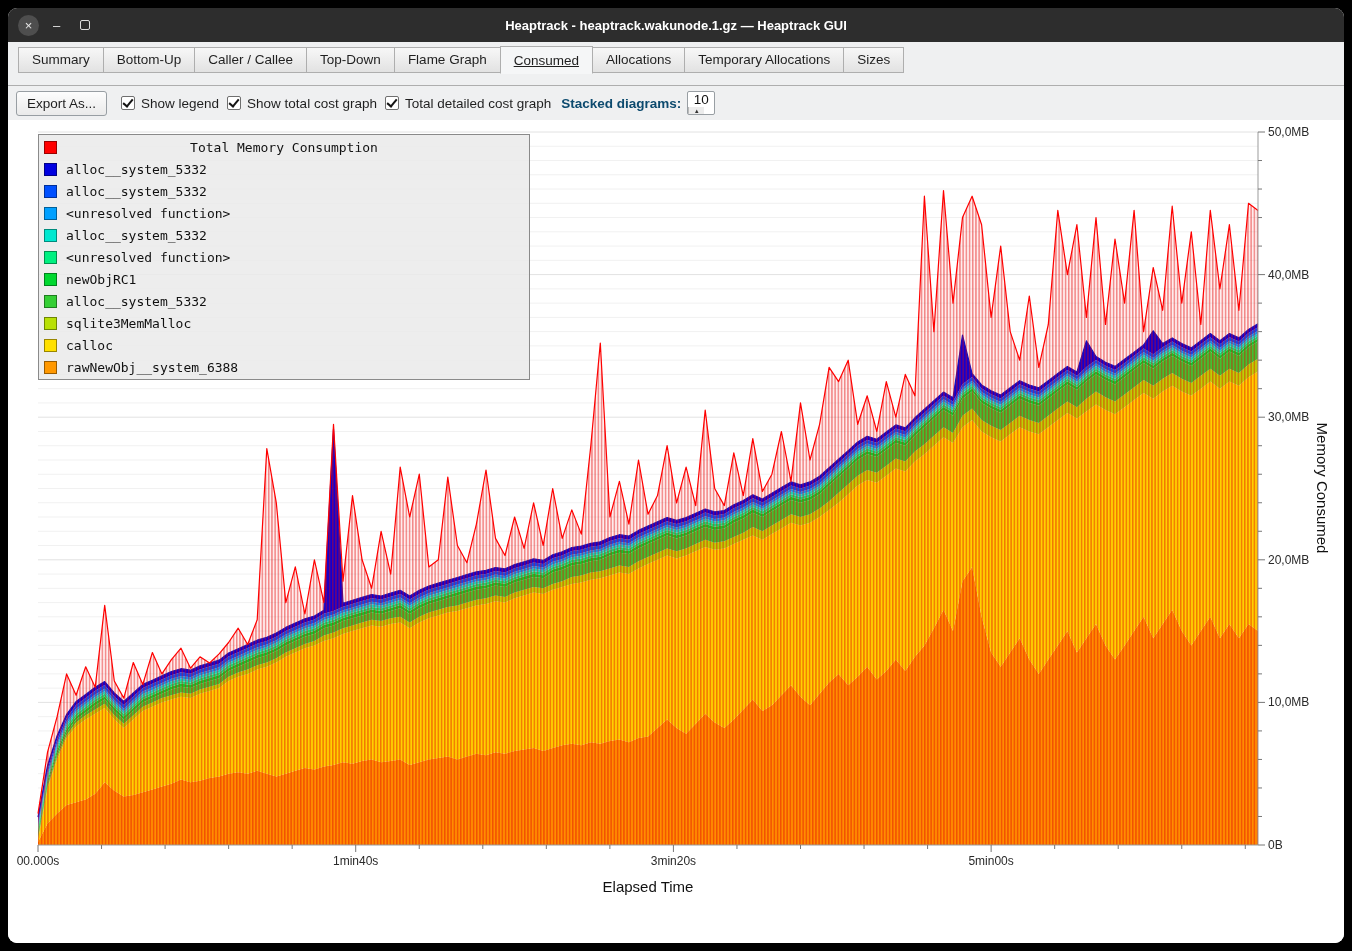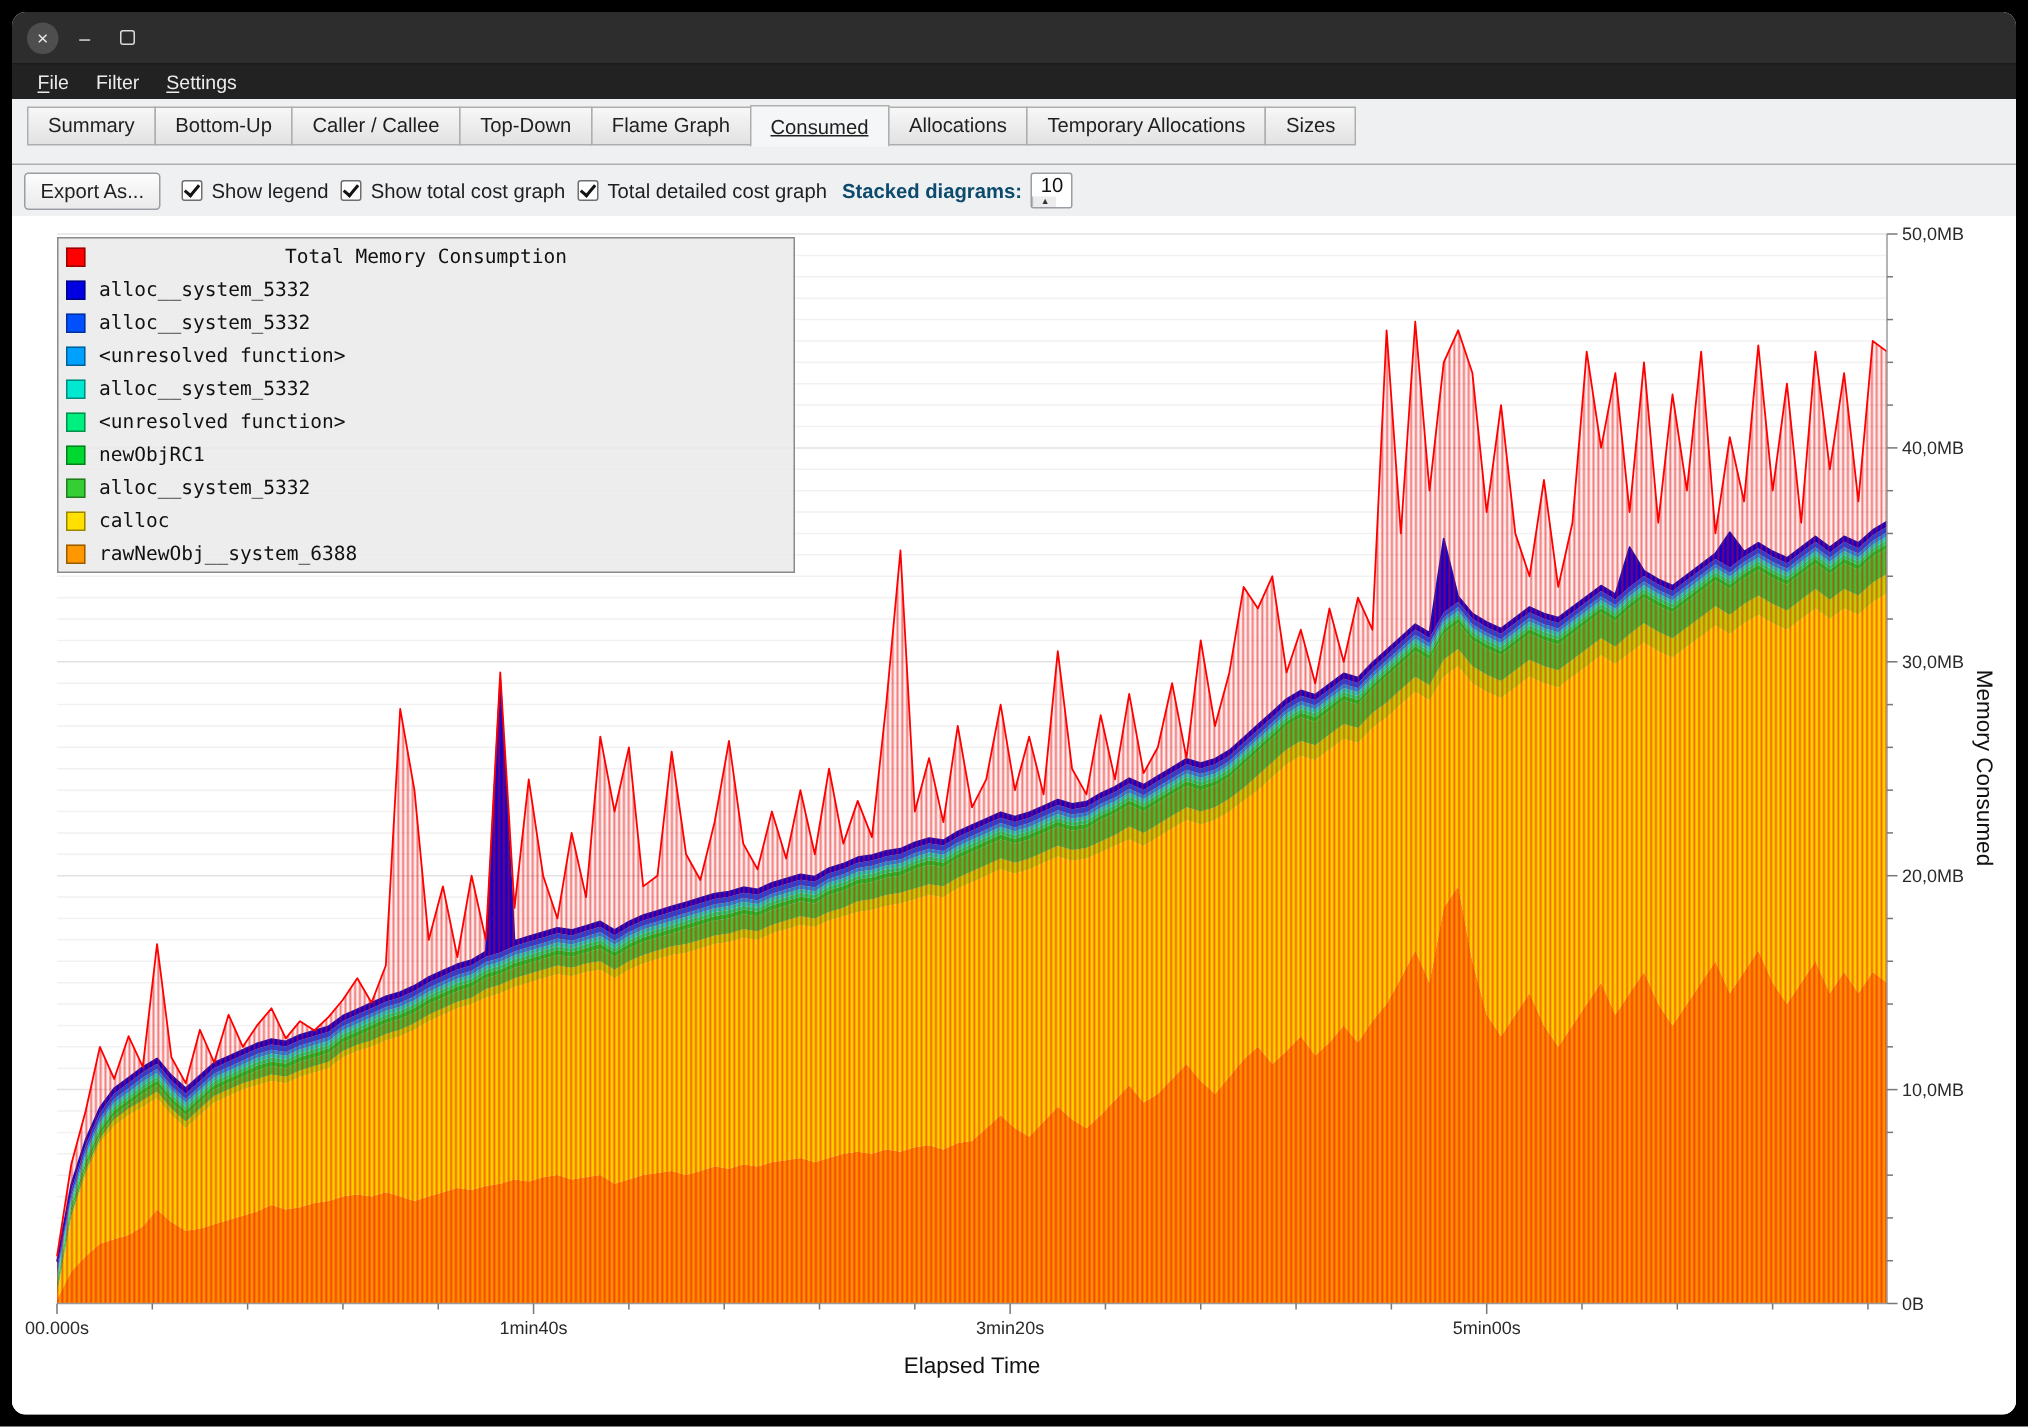--- a/index.html
+++ b/index.html
@@ -71,27 +71,23 @@
       <div class="winbtn close">
         <span>×</span>
       </div>
       <div class="winbtn">
         <span>–</span>
       </div>
       <div class="winbtn">
         <span class="maxglyph"></span>
       </div>
     </div>
+    <div class="title-text">Heaptrack - heaptrack.wakunode.1.gz — Heaptrack GUI</div>
   </div>
 
-  <div class="menubar">
-      <div class="menu-item"><span></span><span class="mn">F</span><span>ile</span></div>
-      <div class="menu-item">Filter</div>
-      <div class="menu-item"><span></span><span class="mn">S</span><span>ettings</span></div>
-    </div>
 
   <div class="tabbar">
       <div class="tab">Summary</div>
       <div class="tab">Bottom-Up</div>
       <div class="tab">Caller / Callee</div>
       <div class="tab">Top-Down</div>
       <div class="tab">Flame Graph</div>
       <div class="tab active">Consumed</div>
       <div class="tab">Allocations</div>
       <div class="tab">Temporary Allocations</div>
@@ -285,20 +281,24 @@
         </div>
         <div class="lrow">
           <span class="lswatch" style="background: rgb(0, 216, 48);"></span>
           <span>newObjRC1</span>
         </div>
         <div class="lrow">
           <span class="lswatch" style="background: rgb(53, 207, 53);"></span>
           <span>alloc__system_5332</span>
         </div>
         <div class="lrow">
+          <span class="lswatch" style="background: rgb(184, 224, 6);"></span>
+          <span>sqlite3MemMalloc</span>
+        </div>
+        <div class="lrow">
           <span class="lswatch" style="background: rgb(255, 224, 0);"></span>
           <span>calloc</span>
         </div>
         <div class="lrow">
           <span class="lswatch" style="background: rgb(255, 152, 0);"></span>
           <span>rawNewObj__system_6388</span>
         </div>
       </div>
     <div class="x-title">Elapsed Time</div>
     <div class="y-title">Memory Consumed</div>

